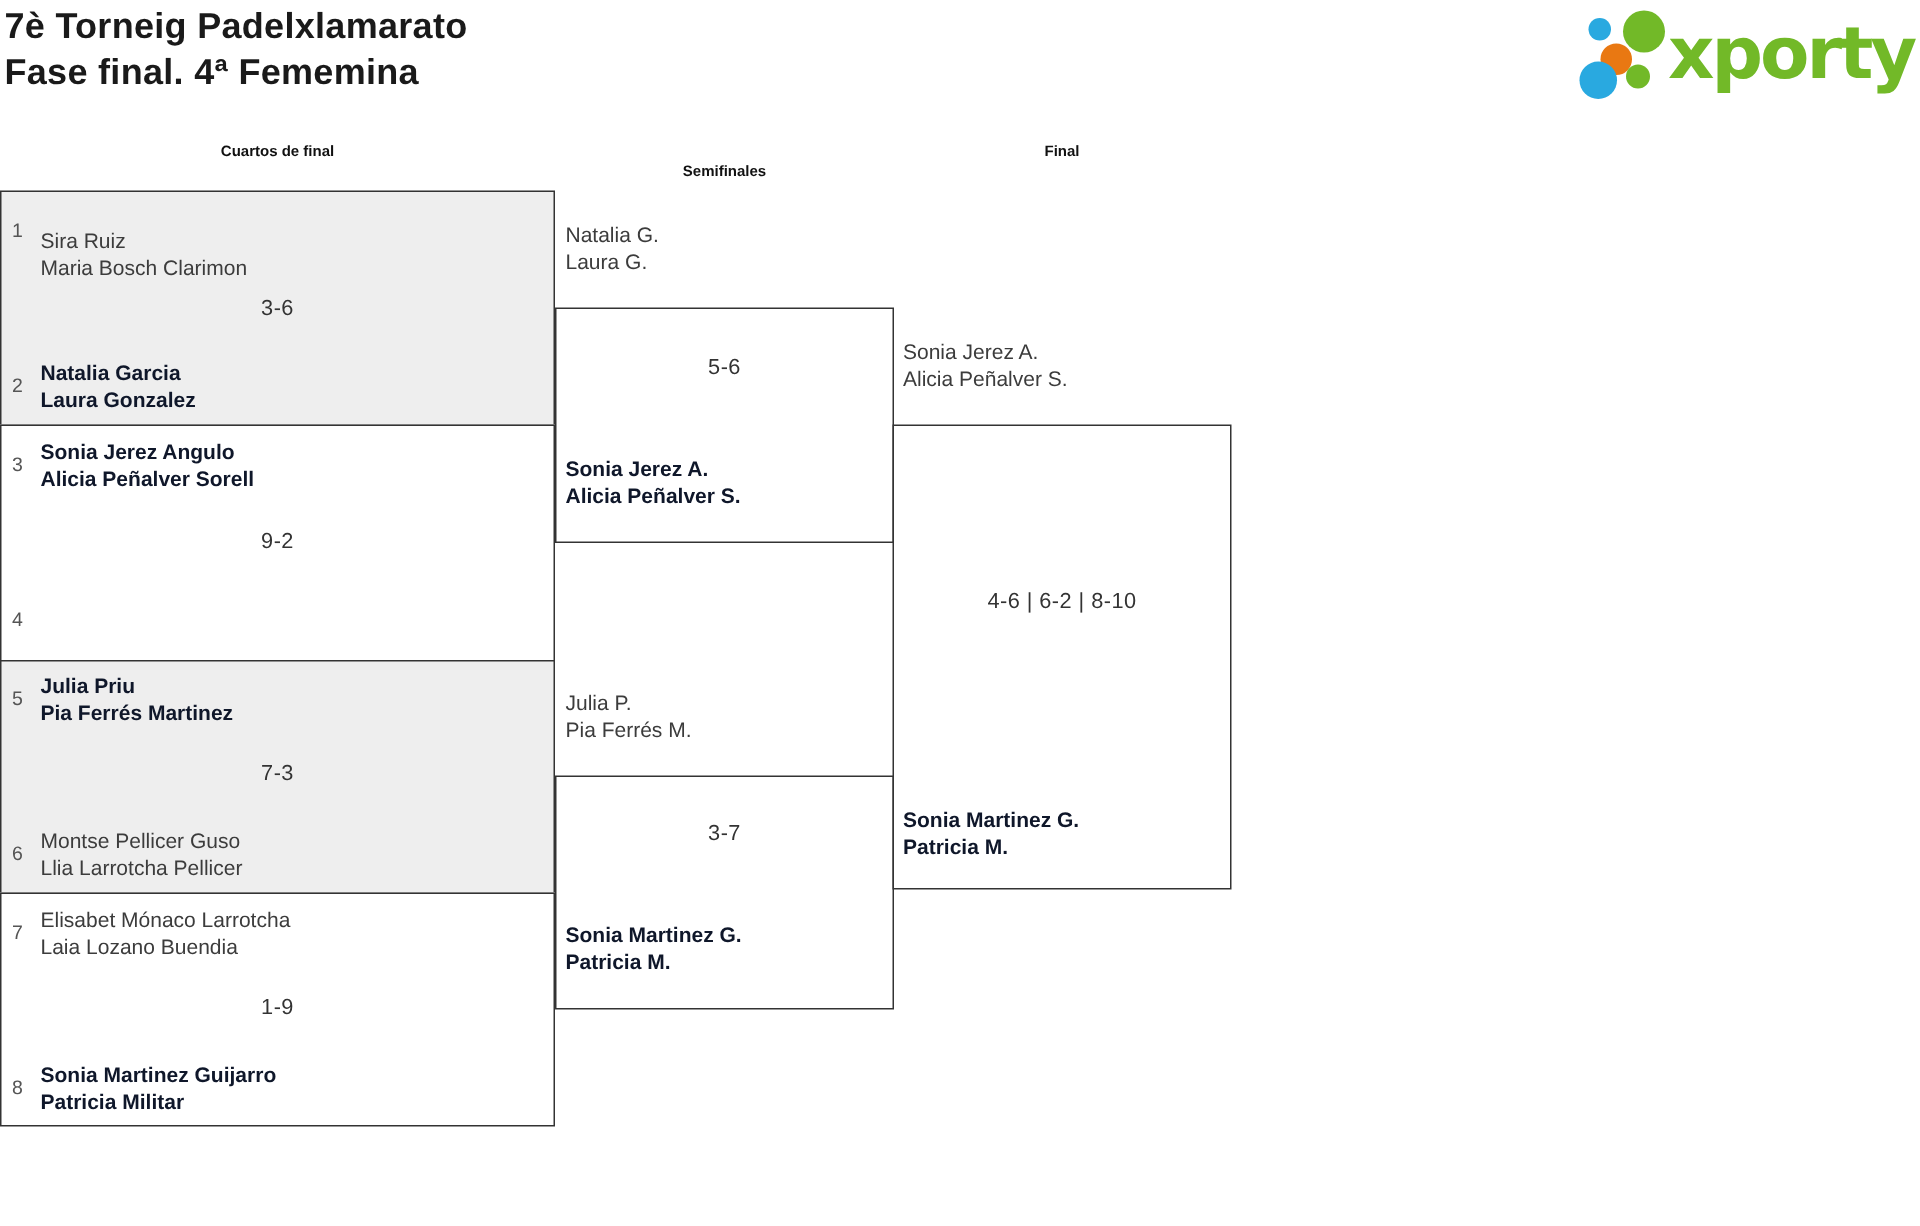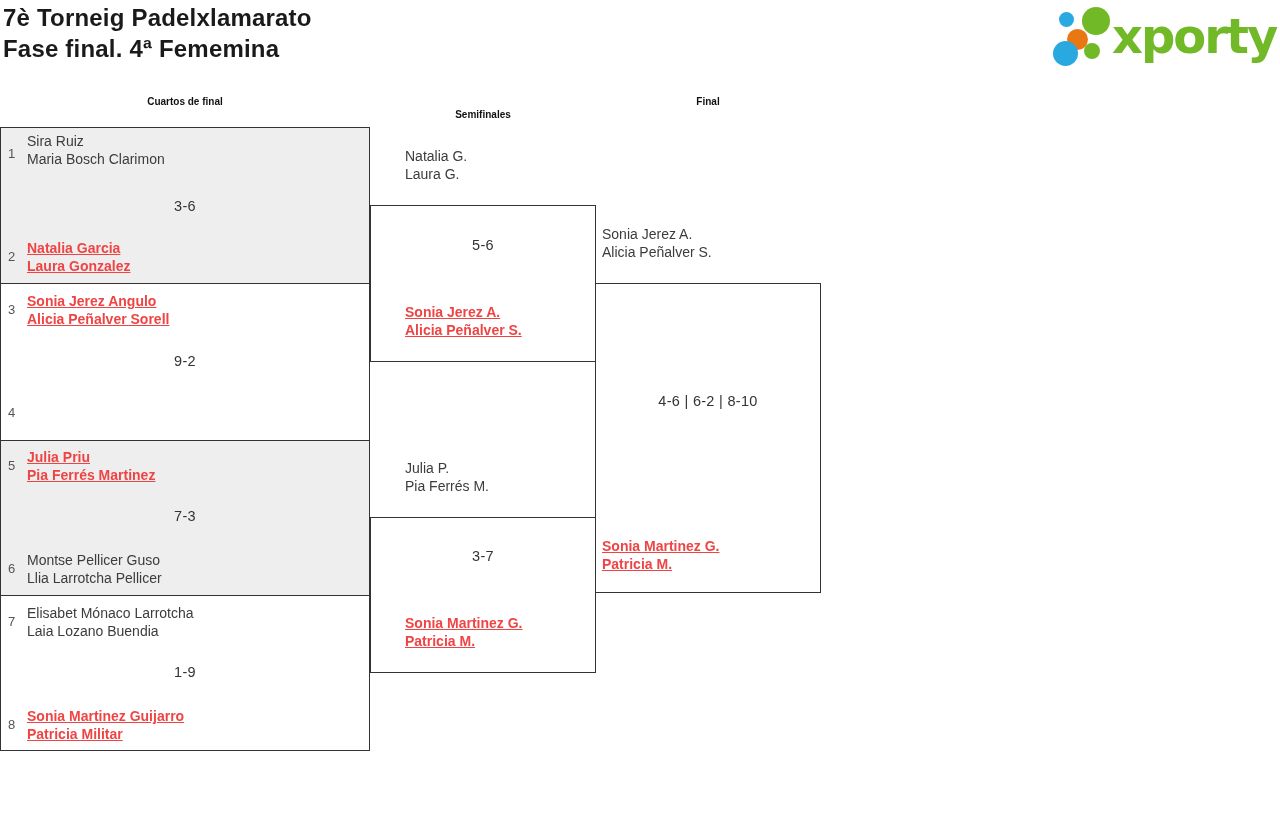--- a/index.html
+++ b/index.html
@@ -31,25 +31,25 @@
   .qf3{left:0;top:440px;width:370px;height:156px;background:#eeeeee;}
   .qf4{left:0;top:595px;width:370px;height:156px;background:#ffffff;}
   .sf1{left:370px;top:205px;width:226px;height:157px;}
   .sf2{left:370px;top:517px;width:226px;height:156px;}
   .fin{left:595px;top:283px;width:226px;height:310px;}
 
   
   .seed{position:absolute;left:8px;font-size:13px;line-height:18px;color:#555;}
   .team{position:absolute;font-size:14px;line-height:18px;color:#3c3c3c;}
   .team div{white-space:nowrap;}
-  .winner{font-weight:700;color:#ef4444;text-decoration:underline;}
+  .winner{font-weight:700;color:#0f172a;}
   .score{position:absolute;text-align:center;font-size:14.5px;line-height:18px;
          color:#333;letter-spacing:0.3px;}
   .sc-qf{left:0;width:370px;} .sc-sf{left:370px;width:226px;} .sc-f{left:595px;width:226px;}
-  .x27{left:27px;} .x377{left:377px;margin-left:28px;} .x602{left:602px;}
+  .x27{left:27px;} .x377{left:377px;} .x602{left:602px;}
 </style>
 </head>
 <body>
 
 <div id="page">
 
   <div class="title">
     <div>7è Torneig Padelxlamarato</div>
     <div>Fase final. 4ª Fememina</div>
   </div>
@@ -69,21 +69,21 @@
 
   <div class="box qf1"></div>
   <div class="box qf2"></div>
   <div class="box qf3"></div>
   <div class="box qf4"></div>
   <div class="box sf1"></div>
   <div class="box sf2"></div>
   <div class="box fin"></div>
 
   <div class="seed" style="top:145px">1</div>
-  <div class="team x27" style="top:132px">
+  <div class="team x27" style="top:151px">
     <div>Sira Ruiz</div>
     <div>Maria Bosch Clarimon</div>
   </div>
   <div class="score sc-qf" style="top:197px">3-6</div>
   <div class="seed" style="top:248px">2</div>
   <div class="team x27 winner" style="top:239px">
     <div>Natalia Garcia</div>
     <div>Laura Gonzalez</div>
   </div>
 

